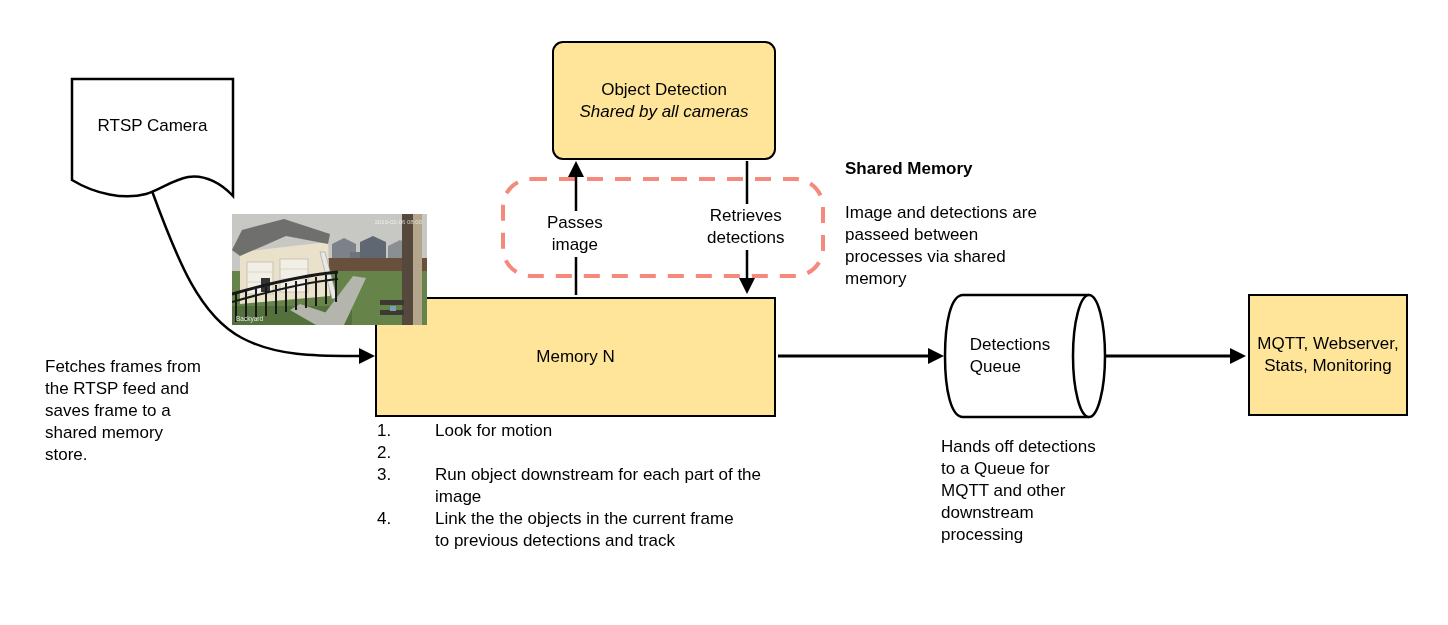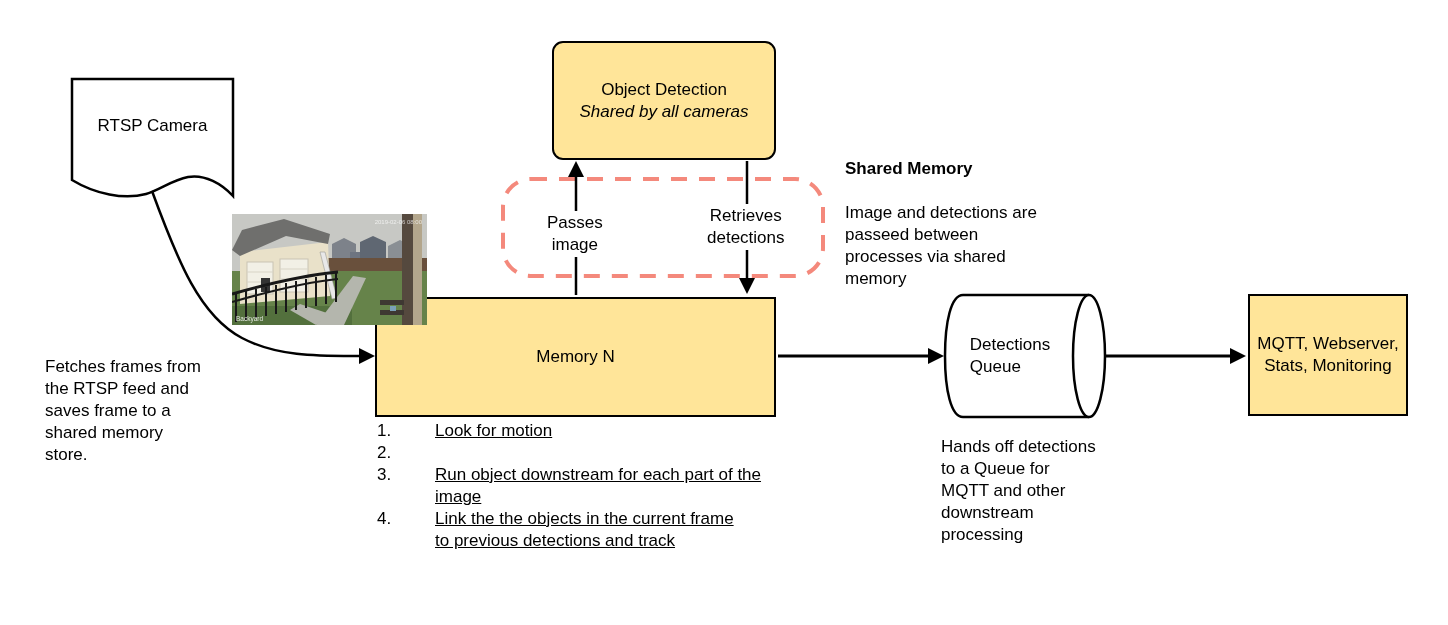--- a/index.html
+++ b/index.html
@@ -52,21 +52,21 @@
     align-items: center;
     justify-content: center;
     text-align: left;
     white-space: pre-line;
   }
 
   
   .steps { position: absolute; list-style: none; }
   .steps li { display: flex; }
   .steps .num { width: 58px; flex: 0 0 58px; }
-  .steps .txt { white-space: pre-line; width: 360px; text-decoration: underline; }
+  .steps .txt { white-space: pre-line; width: 360px; }
 
   
   .photo { position: absolute; display: block; }
 </style>
 </head>
 <body>
 
 <div id="canvas">
 
   <div class="node" style="left:552px; top:41px; width:224px; height:119px;border-radius:11px;">

